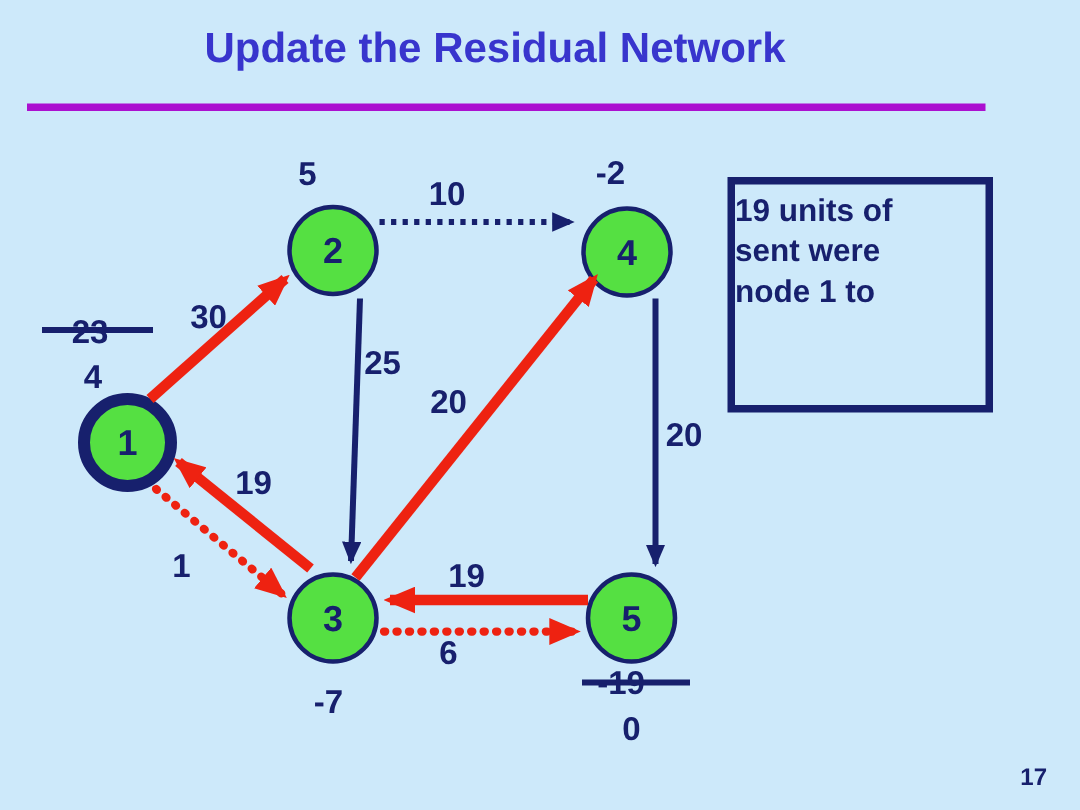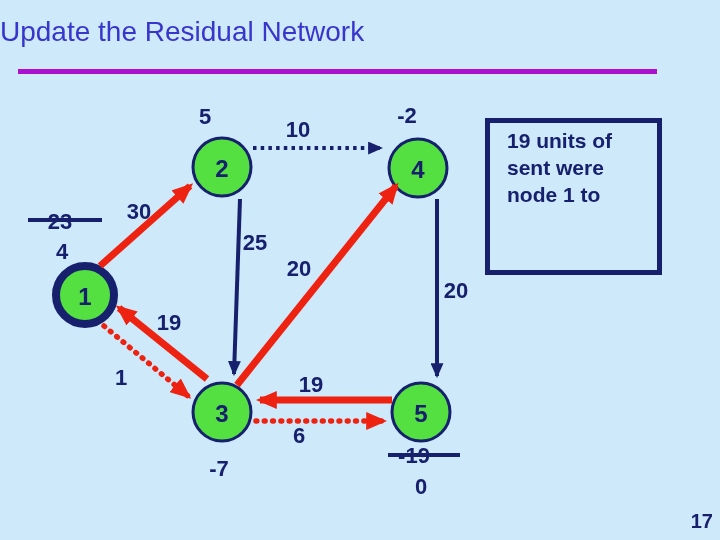--- a/index.html
+++ b/index.html
@@ -1,27 +1,27 @@
 <!DOCTYPE html>
 <html style="--background: #cde9fa; --title: #3835cd; --rule: #ab10d0; --navy: #17206d; --red: #ee2211; --node_fill: #55e042;"><head>
 <meta charset="utf-8">
 <style>
   html,body{margin:0;padding:0;background:#9aa4ad}
   .slide{position:relative;width:720px;height:540px;background:var(--background,#cde9fa);
          font-family:"Liberation Sans",sans-serif;overflow:hidden;margin:0 auto}
-  .title{position:absolute;top:16px;left:0;width:660px;
-         font-size:28px;font-weight:normal;color:var(--title,#3835cd)}
+  .title{position:absolute;top:16px;left:0;width:660px;text-align:center;
+         font-size:28px;font-weight:bold;color:var(--title,#3835cd)}
   .rule{position:absolute;left:18px;top:69px;width:639px;height:5px;background:var(--rule,#ab10d0)}
   svg.graph{position:absolute;left:0;top:0}
   .arrow-navy{fill:var(--navy,#17206d)}
   .arrow-red{fill:var(--red,#ee2211)}
   .callout{position:absolute;left:485px;top:118px;width:177px;height:157px;box-sizing:border-box;
-           border:5px solid var(--navy,#17206d);padding:4px 17px;color:var(--navy,#17206d);
+           border:5px solid var(--navy,#17206d);padding:4px 0;color:var(--navy,#17206d);
            font-size:21px;line-height:27px;font-weight:bold}
-  .page-number{position:absolute;right:7px;top:510px;font-size:20px;font-weight:bold;color:var(--navy,#17206d)}
+  .page-number{position:absolute;right:22px;top:510px;font-size:16px;font-weight:bold;color:var(--navy,#17206d)}
 </style>
 </head>
 <body>
 
 <div class="slide">
   <div class="title">Update the Residual Network</div>
   <div class="rule"></div>
 
   <svg class="graph" id="graph" width="720" height="540" viewBox="0 0 720 540">
     <defs>

